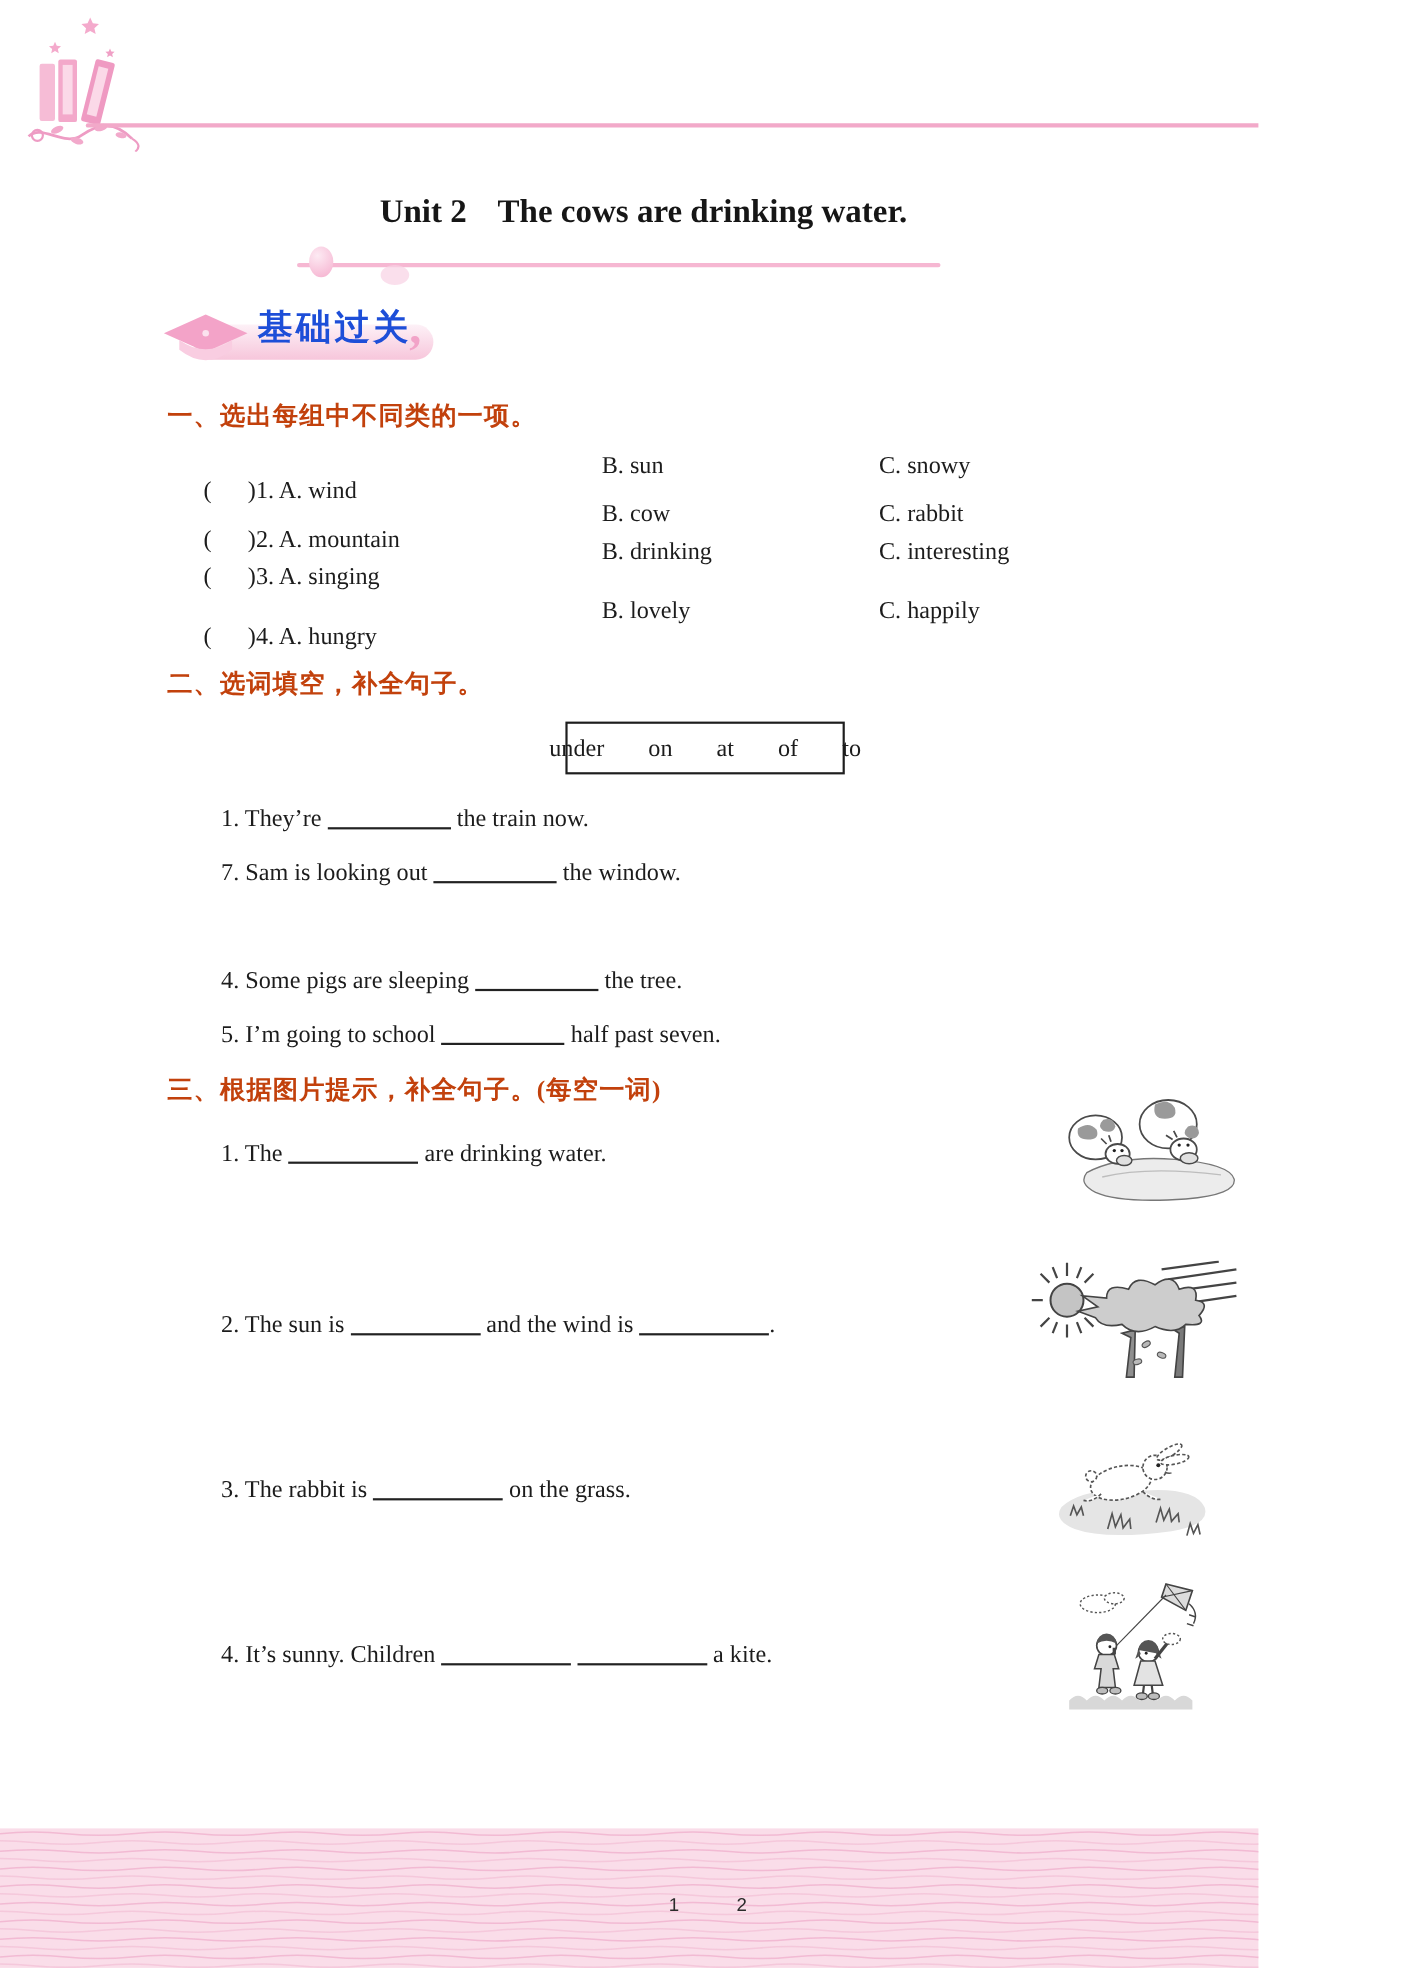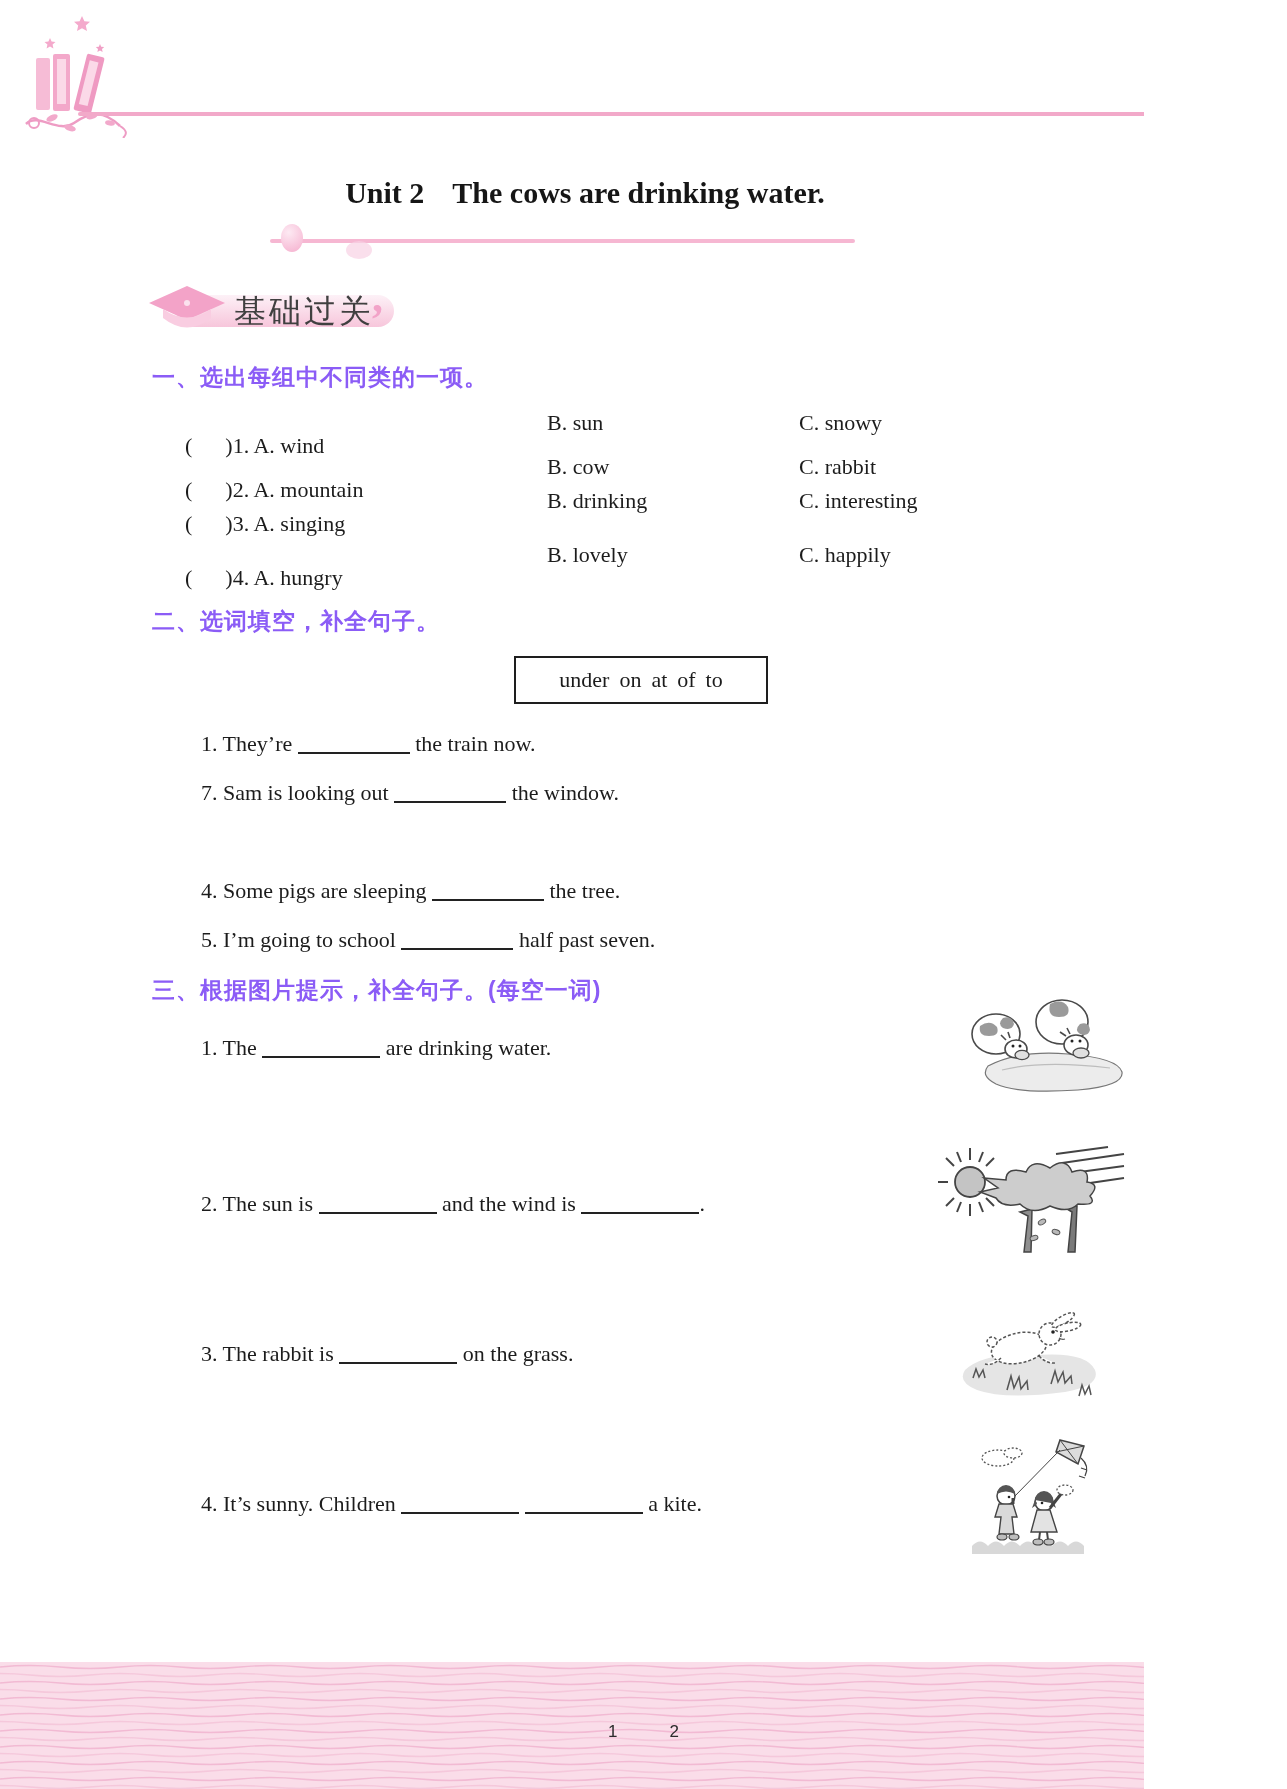--- a/index.html
+++ b/index.html
@@ -11,34 +11,34 @@
   
   .title{left:0;top:176px;width:1170px;text-align:center;font-weight:bold;font-size:30px;color:#161616;white-space:nowrap;}
   .title .unit{margin-right:28px;}
   .title-underline{left:270px;top:239px;width:585px;height:4px;background:#f6b7d2;border-radius:2px;}
   .title-dot{left:281px;top:224px;width:22px;height:28px;border-radius:50%;
              background:radial-gradient(circle at 35% 30%,#fdeaf3,#f5aecd);}
   
   .badge-ribbon{left:176px;top:295px;width:218px;height:32px;border-radius:16px;
                 background:linear-gradient(180deg,#fdf1f7,#f7c6db);}
   .badge-circle{left:346px;top:241px;width:26px;height:18px;border-radius:50%;background:#f8d2e4;opacity:.7;}
-  .badge-label{left:234px;top:290px;font-family:"Liberation Sans","DejaVu Sans",sans-serif;
-               font-weight:400;font-size:32px;letter-spacing:3px;color:#404040;}
+  .badge-label{left:234px;top:276px;font-family:"Liberation Sans","DejaVu Sans",sans-serif;
+               font-weight:700;font-size:32px;letter-spacing:3px;color:#1d4ed8;}
   .badge-comma{left:372px;top:276px;font-size:44px;font-weight:bold;color:#f2a3c8;line-height:1;}
   
-  .sec-heading{left:152px;font-family:Liberation Sans, sans-serif;
-               font-weight:700;font-size:23px;color:#8b5cf6;letter-spacing:1px;white-space:nowrap;}
+  .sec-heading{left:152px;font-family:Liberation Serif, serif;
+               font-weight:700;font-size:23px;color:#c2410c;letter-spacing:1px;white-space:nowrap;}
   
   .opt-row{left:185px;width:1000px;height:30px;font-size:22px;white-space:nowrap;}
   .opt-row .ca{position:absolute;left:0;margin-top:23px;}
   .opt-row .cb{position:absolute;left:362px;}
   .opt-row .cc{position:absolute;left:614px;text-align:right;}
   
   .word-box{left:514px;top:656px;width:254px;height:48px;border:2px solid #1e1e1e;box-sizing:border-box;
-            display:flex;align-items:center;justify-content:center;gap:10px;font-size:22px;}
+            display:flex;align-items:center;justify-content:center;gap:40px;font-size:22px;}
   
   .line{left:201px;height:30px;line-height:28px;font-size:22px;white-space:nowrap;}
   .blank{display:inline-block;width:112px;height:14px;border-bottom:2px solid #222;vertical-align:-3px;}
   .blank.w3{width:118px;}
   
   .footer{left:0;top:1662px;width:1287px;height:127px;}
   .page-nums{left:0;top:1722px;width:1287px;display:flex;justify-content:center;gap:52px;
              font-family:"Liberation Sans","DejaVu Sans",sans-serif;font-size:17px;color:#2b2b2b;}
   svg{display:block;}
 </style>

